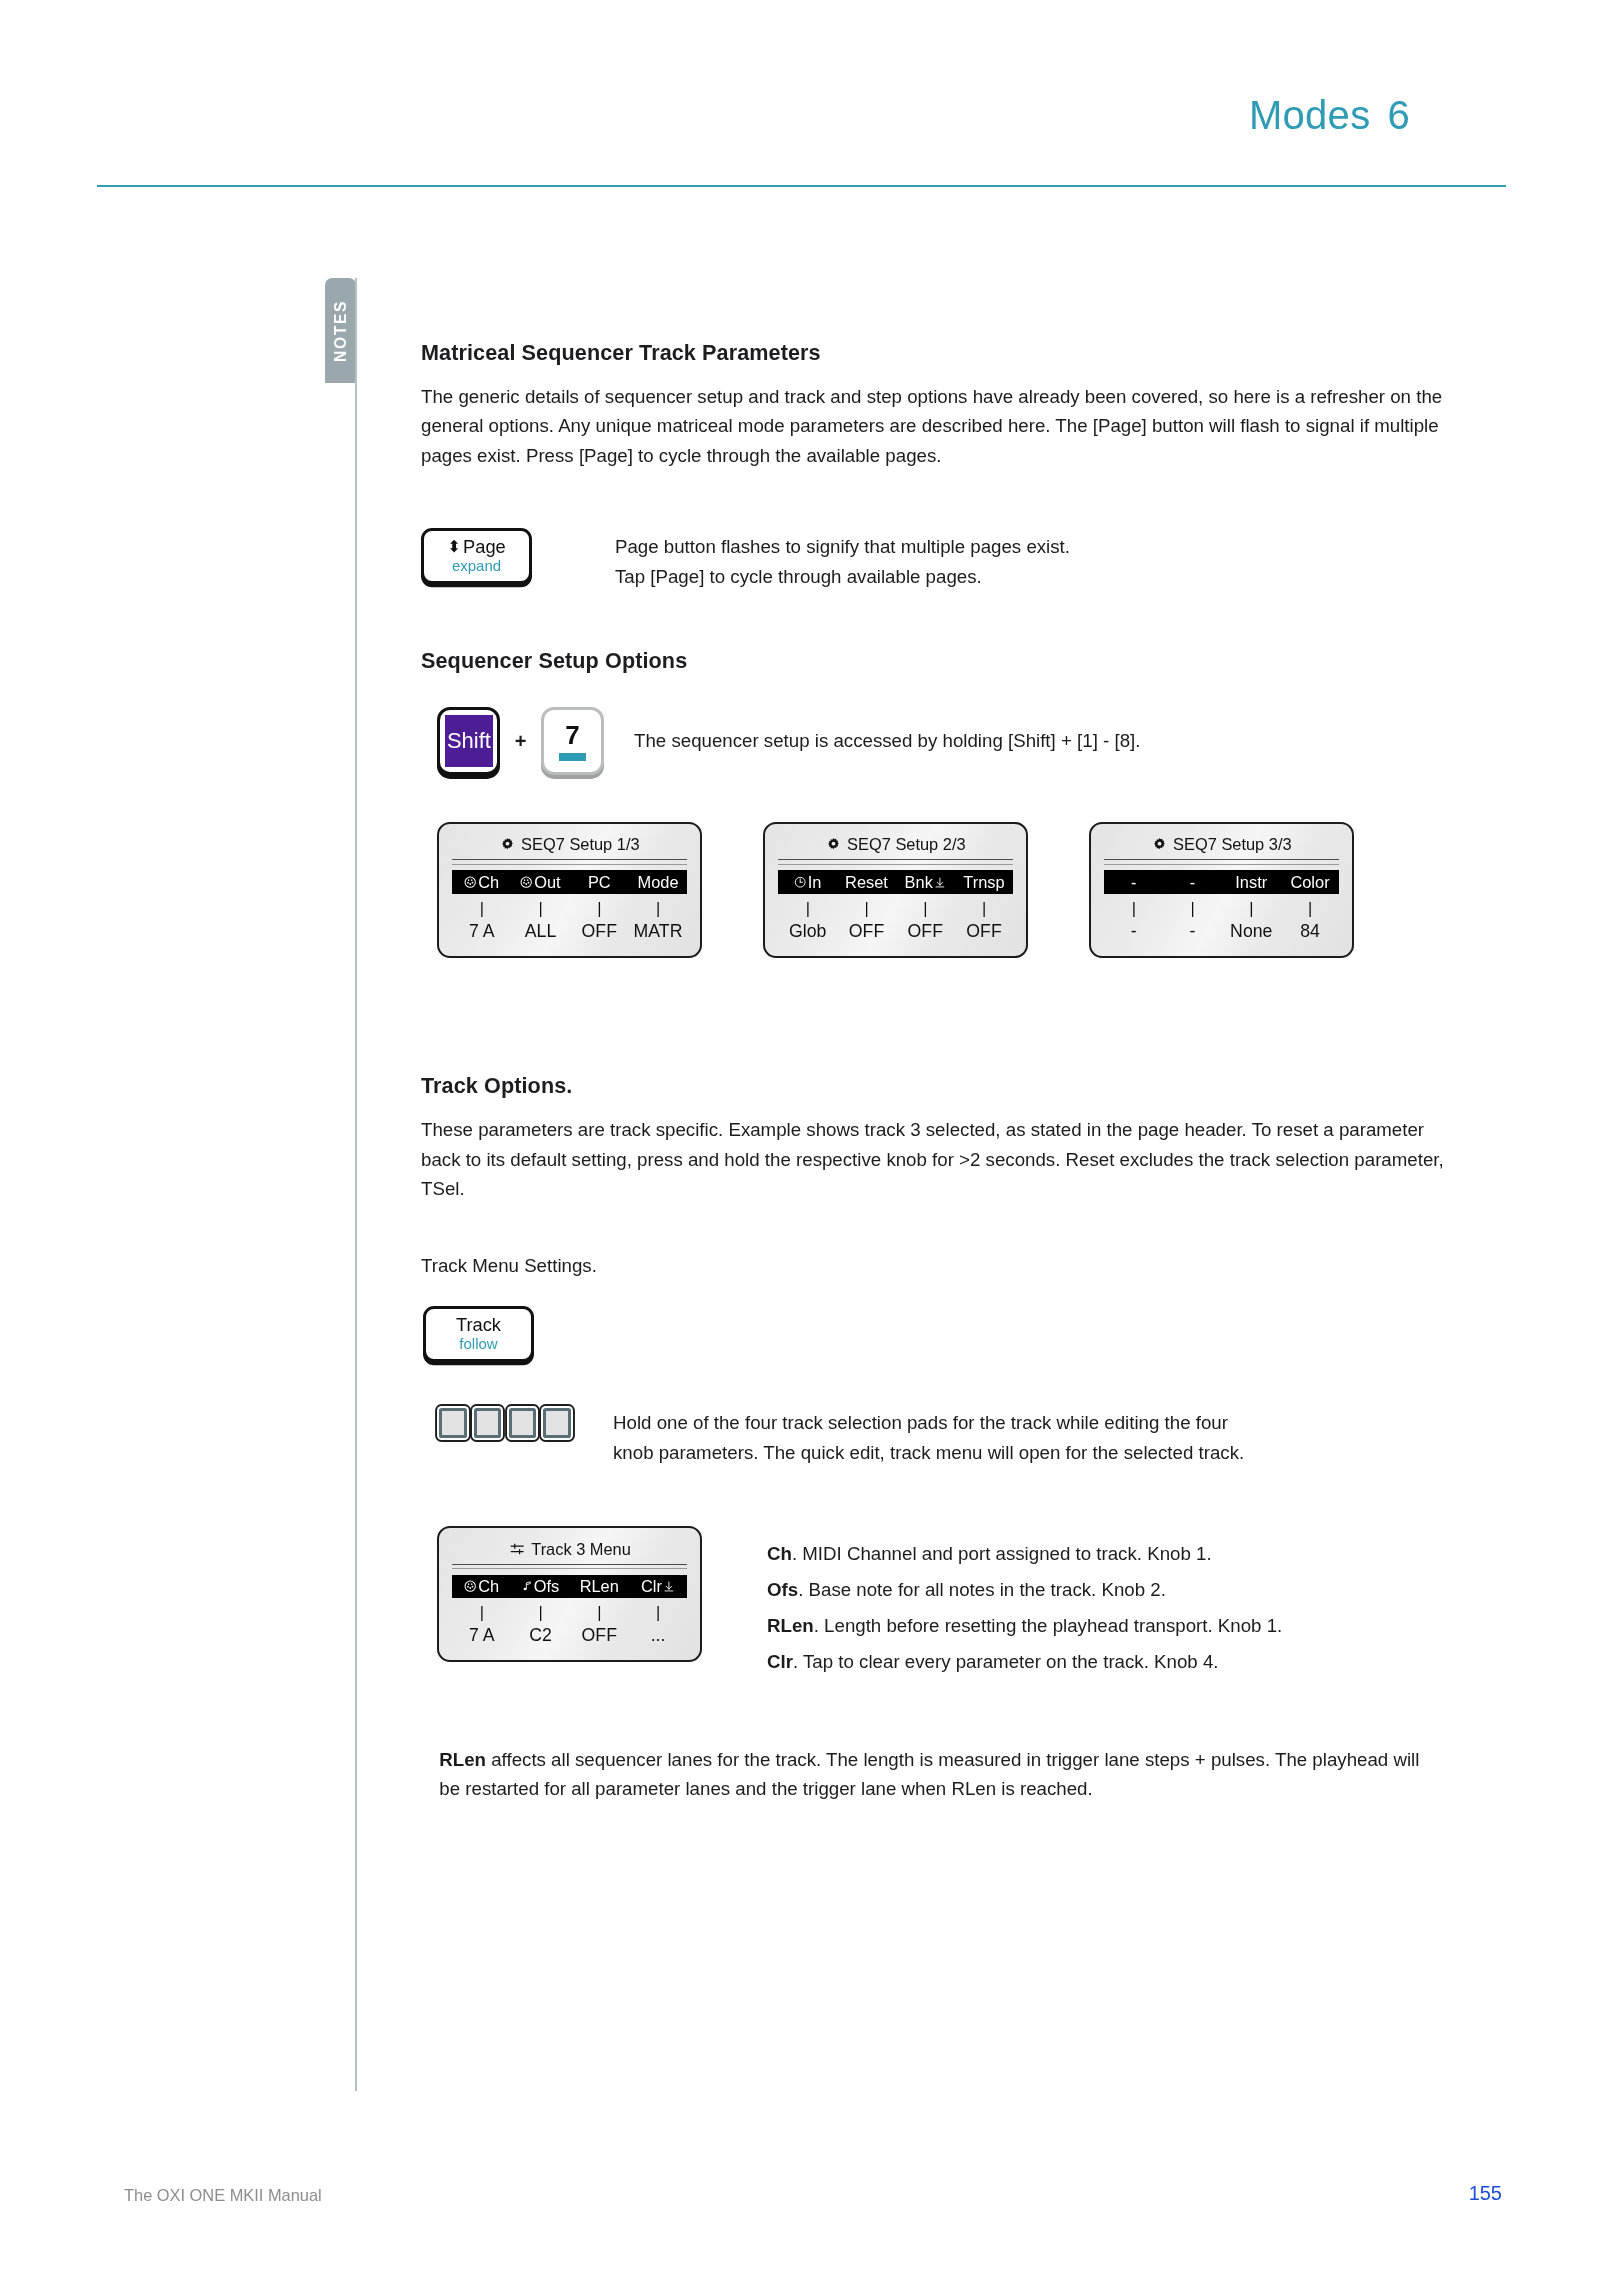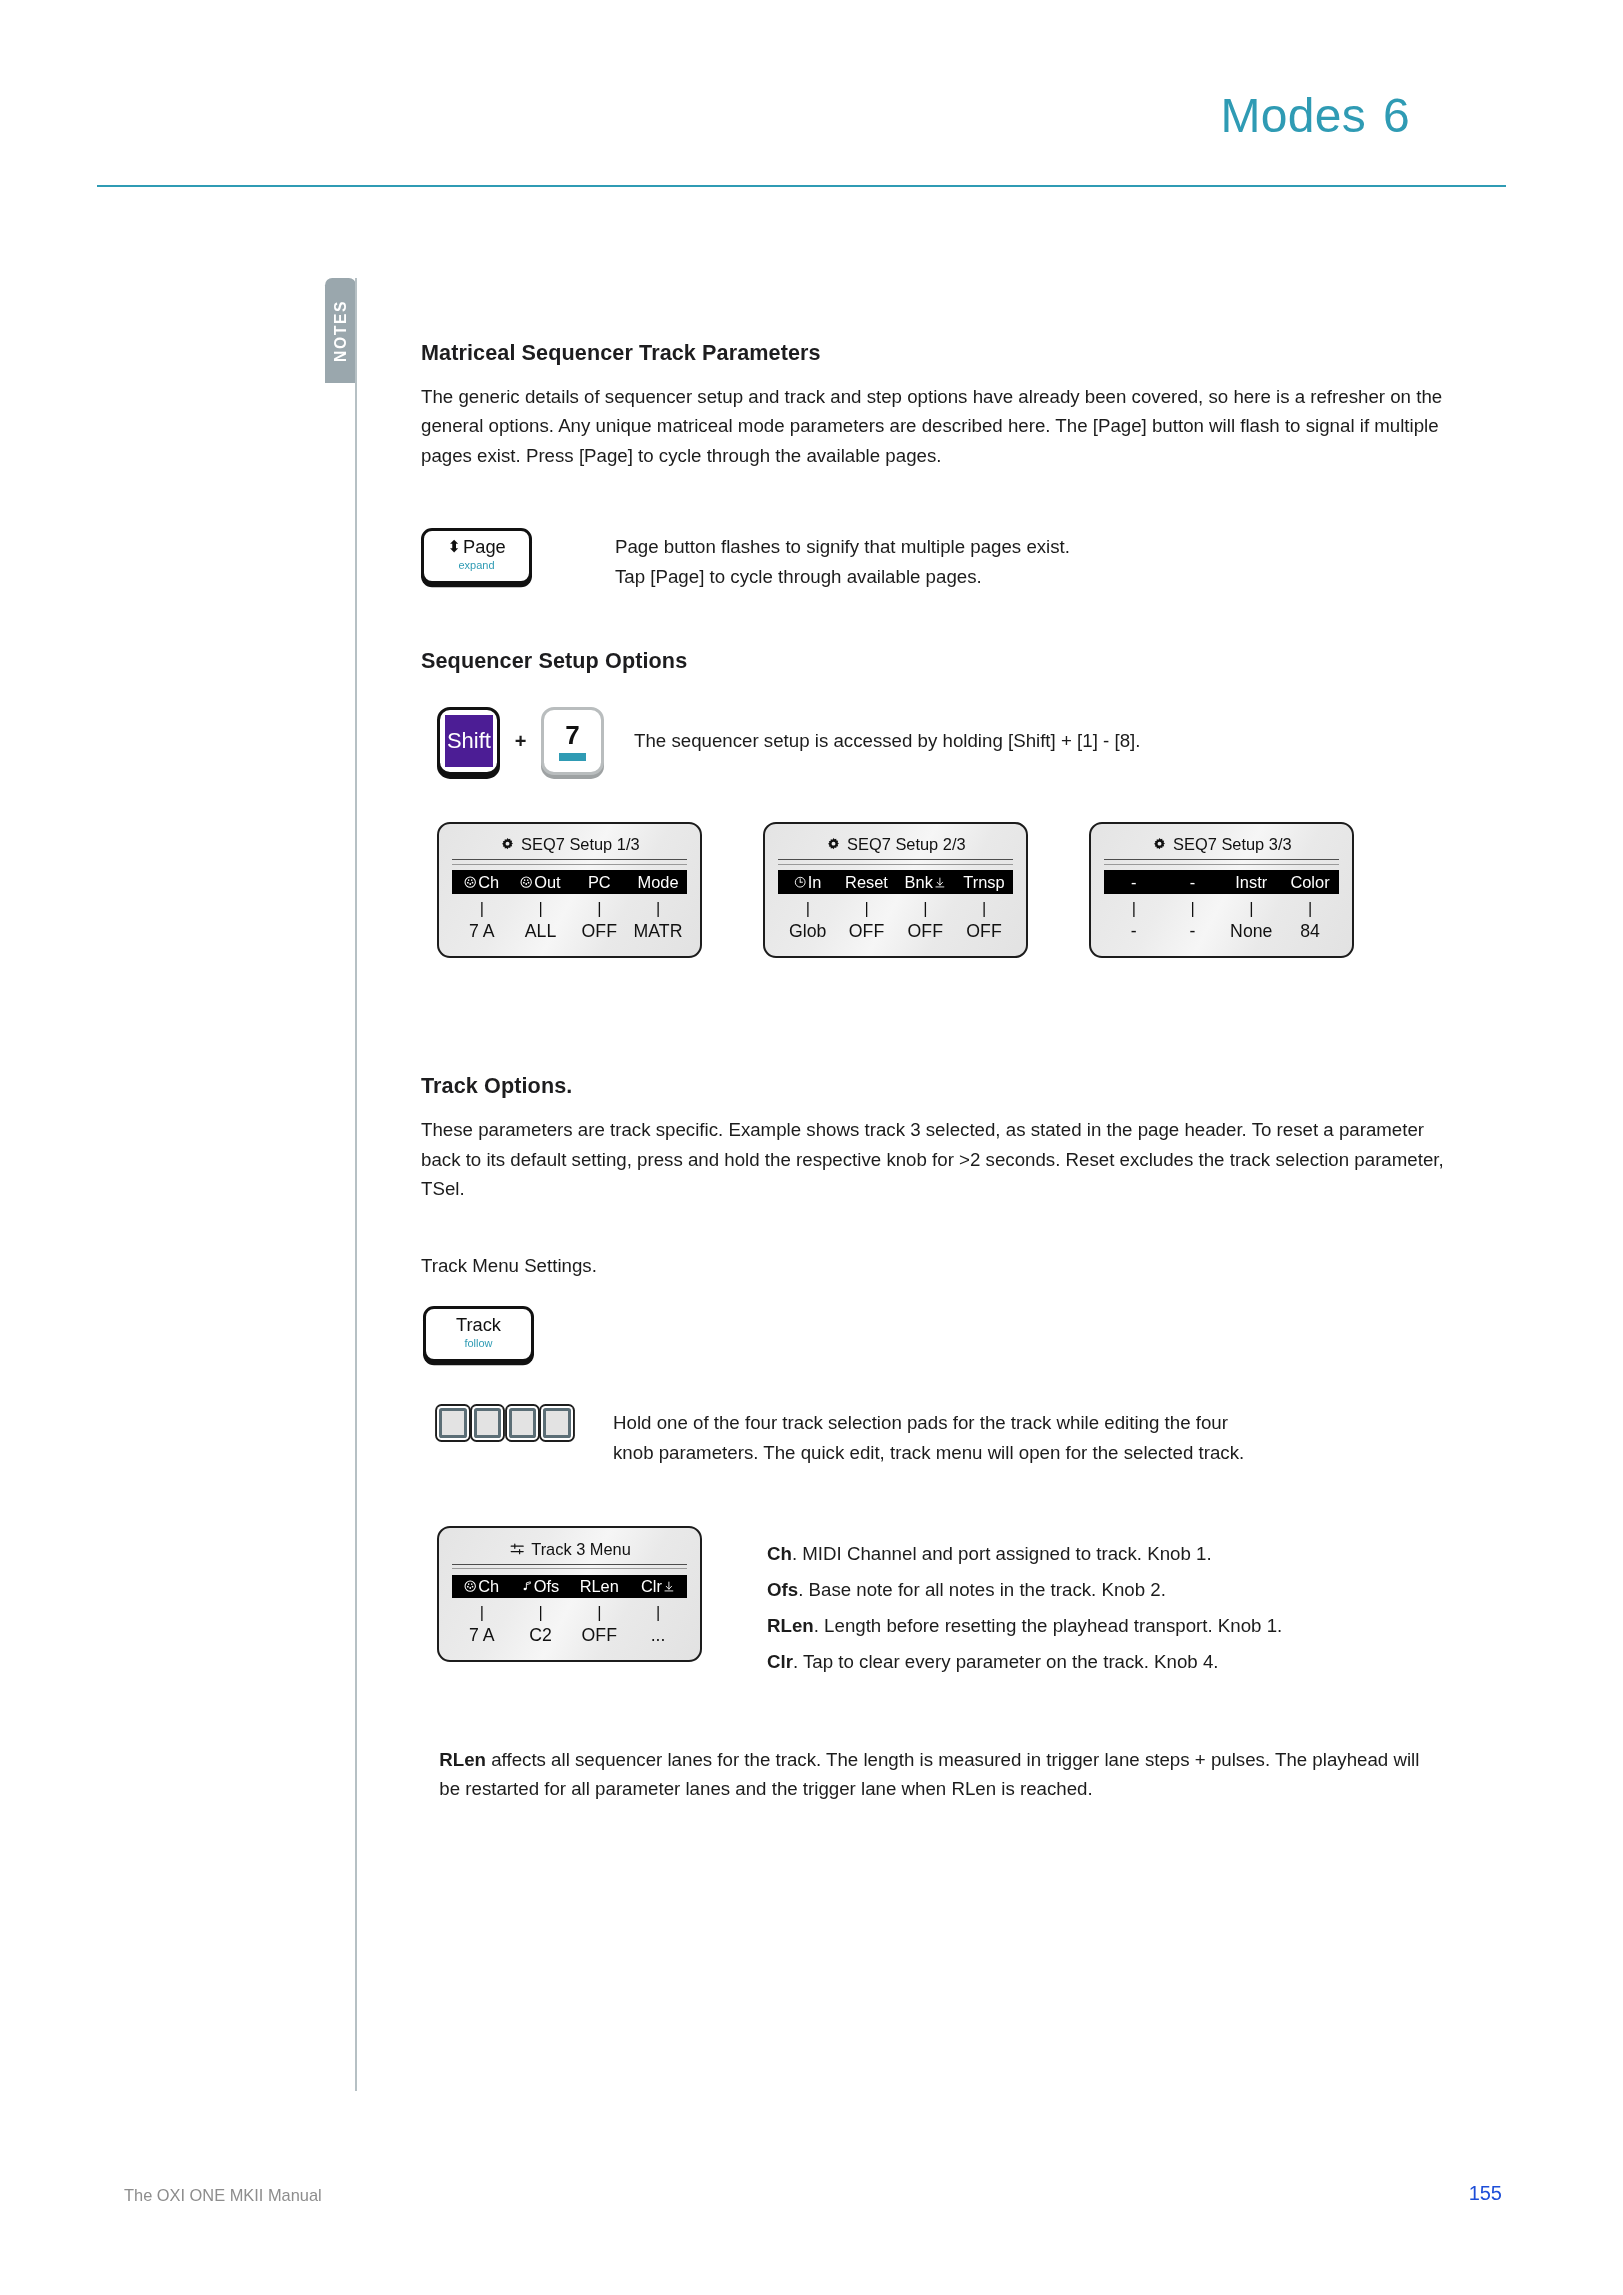--- a/index.html
+++ b/index.html
@@ -14,21 +14,21 @@
 
   
   .page-header{
     position:absolute;
     left:0; top:0; width:1623px; height:203px;
   }
   .header-title{
     position:absolute;
     right:213px; top:115px;
     transform:translateY(-50%);
-    font-size:48px;
+    font-size:40px;
     color:#2f9bb4;
     font-weight:400;
     letter-spacing:0.3px;
     white-space:nowrap;
   }
   .header-title .chap{ margin-left:17px; }
   .header-rule{
     position:absolute;
     left:97px; top:185px;
     width:1409px; height:2px;
@@ -109,21 +109,21 @@
   .hw-btn .hw-main{
     font-size:18.3px;
     color:#111111;
     line-height:20px;
     display:flex;
     align-items:center;
     gap:2px;
     white-space:nowrap;
   }
   .hw-btn .hw-sub{
-    font-size:11px;
+    font-size:15px;
     color:#2f9bb4;
     line-height:17.7px;
   }
   .updown-glyph{
     display:inline-block;
     font-size:16.4px;
     line-height:16.4px;
     color:#111111;
     transform:translateY(-0.7px);
   }

